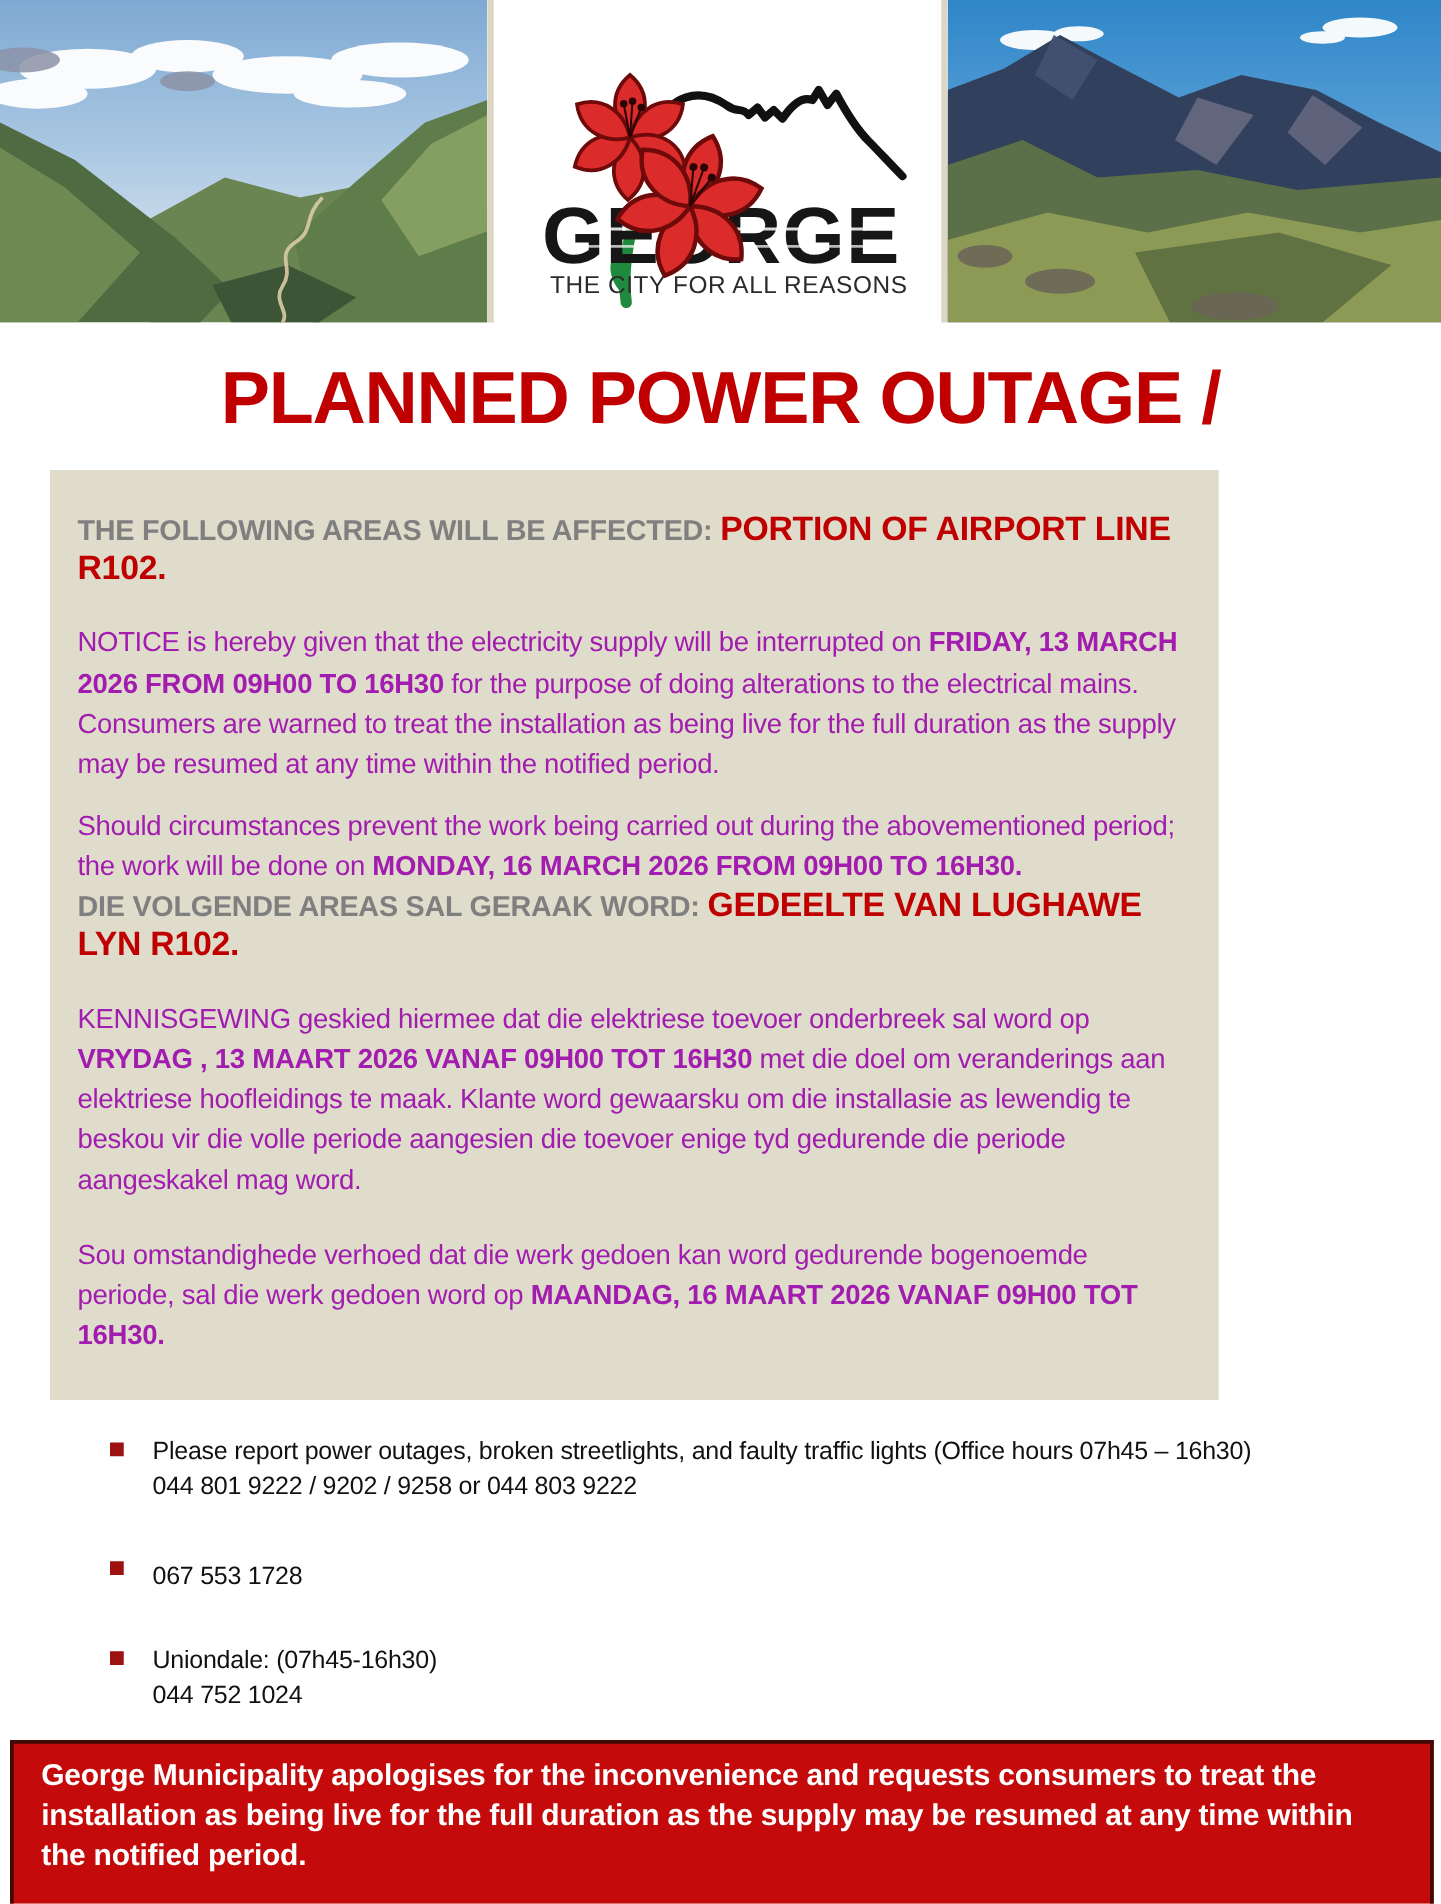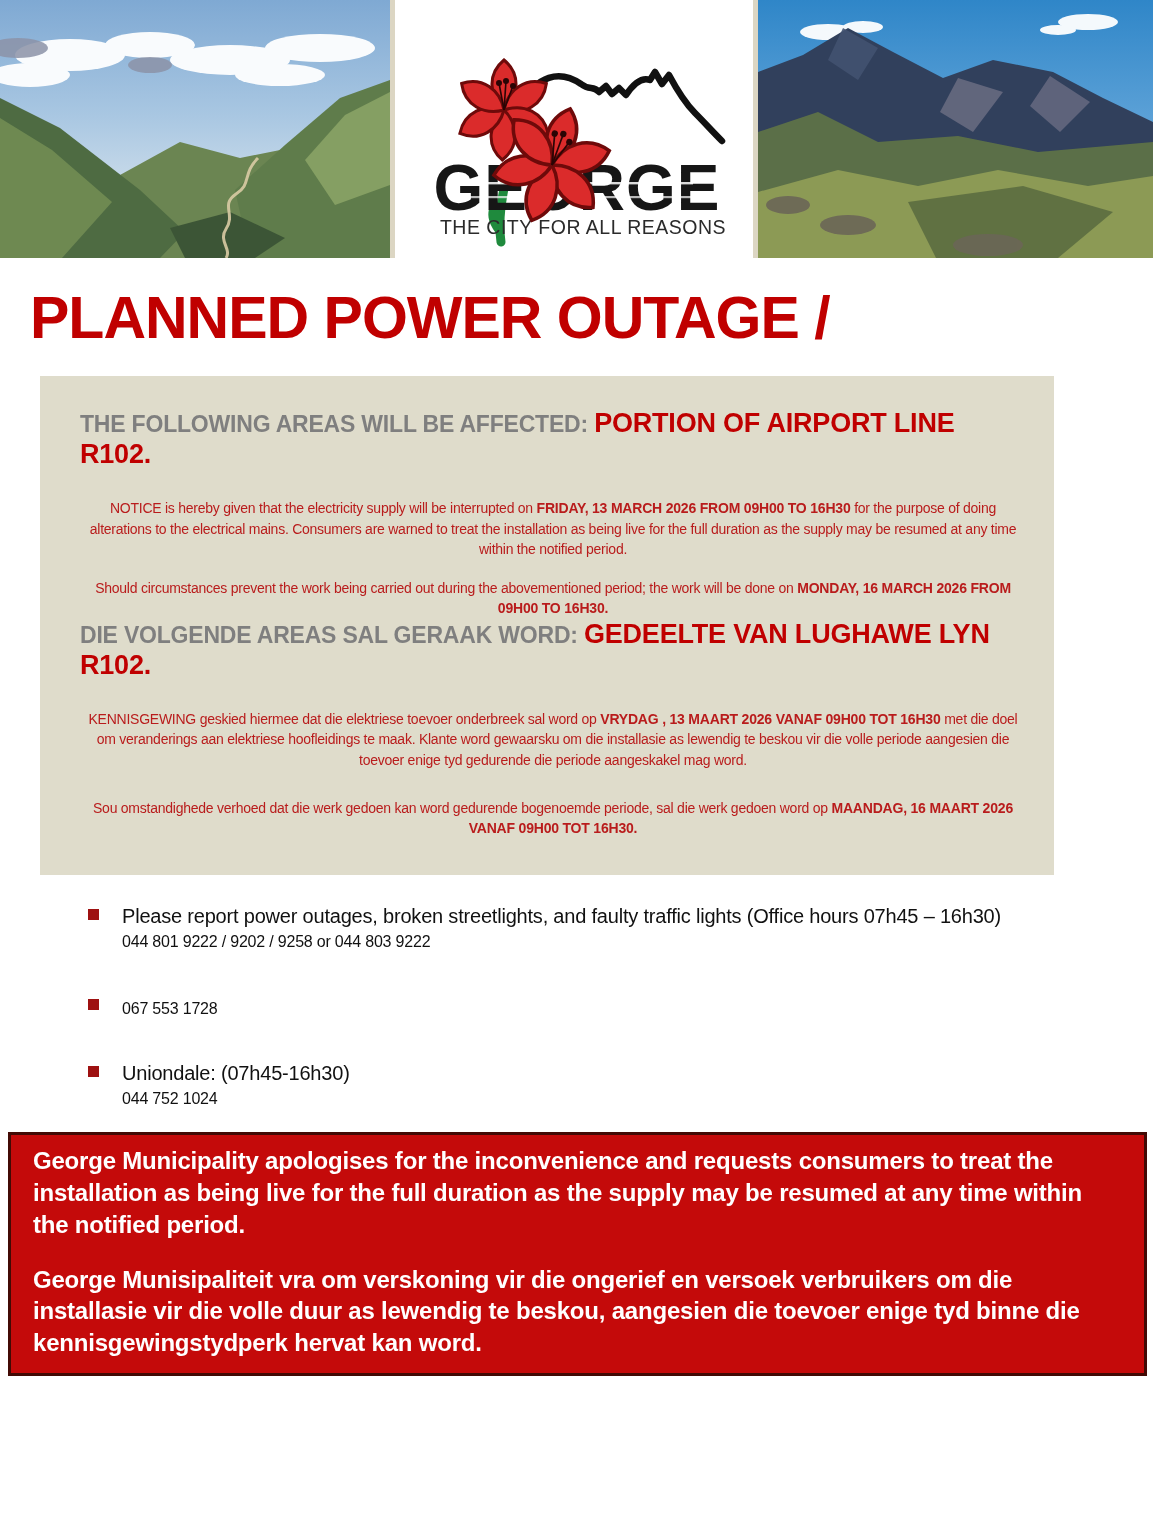--- a/index.html
+++ b/index.html
@@ -10,40 +10,40 @@
   .header-row{display:flex;height:258px;}
   .photo{flex:none;height:258px;overflow:hidden;}
   .photo svg{display:block;}
   .photo-left{width:390px;}
   .photo-right{width:395px;}
   .logo-panel{flex:none;width:368px;height:258px;box-sizing:border-box;
     border-left:5px solid #DCD6C3;border-right:5px solid #DCD6C3;
     background:#ffffff;display:flex;align-items:center;justify-content:center;}
 
   
-  .title{margin:26px 30px 0;font-weight:bold;
+  .title{margin:26px 30px 0;text-align:center;font-weight:bold;
     font-size:59px;line-height:1.16;letter-spacing:-1px;color:#C00000;}
 
   
-  .notice-box{margin:24px 32px 0 40px;width:1014px;box-sizing:border-box;
-    background:#DFDCCB;padding:32px 28px 36px 40px;color:#141414;}
+  .notice-box{margin:24px 32px 0 40px;width:935px;box-sizing:border-box;
+    background:#DFDCCB;padding:32px 28px 36px 22px;color:#141414;}
   .areas-heading{margin:0;font-weight:bold;font-size:23px;color:#7F7F7F;letter-spacing:-0.2px;}
   .areas-heading .red{font-size:27px;color:#C00000;}
-  .nb-para{margin:28px 0 0;font-size:14px;line-height:1.46;letter-spacing:-0.25px;color:#b91c1c;text-align:center;}
+  .nb-para{margin:28px 0 0;font-size:22px;line-height:1.46;letter-spacing:-0.25px;color:#a21caf;}
   .nb-para b{letter-spacing:-0.2px;}
   .nb-para.tight{margin-top:18px;}
   .areas-heading.second{}
 
   
   .contacts{margin:30px 60px 0 88px;}
   .contact-item{display:flex;margin-bottom:44px;}
   .contact-item:last-child{margin-bottom:0;}
   .bullet-square{flex:none;width:11px;height:11px;background:#9E1111;margin:4px 23px 0 0;}
   .contact-title{font-size:20px;font-weight:normal;color:#111;letter-spacing:-0.2px;}
-  .contact-detail{font-size:16px;margin-top:5px;color:#111;letter-spacing:-0.2px;}
+  .contact-detail{font-size:20px;margin-top:5px;color:#111;letter-spacing:-0.2px;}
 
   
   .red-box{margin:24px 6px 0 8px;box-sizing:border-box;background:#C40A0A;
     border:3px solid #420A05;color:#ffffff;font-weight:bold;
     font-size:24px;line-height:1.33;padding:10px 24px 14px 22px;letter-spacing:-0.2px;}
   .red-box p{margin:0 0 23px;}
   .red-box p:last-child{margin-bottom:0;}
 </style>
 </head>
 <body>

